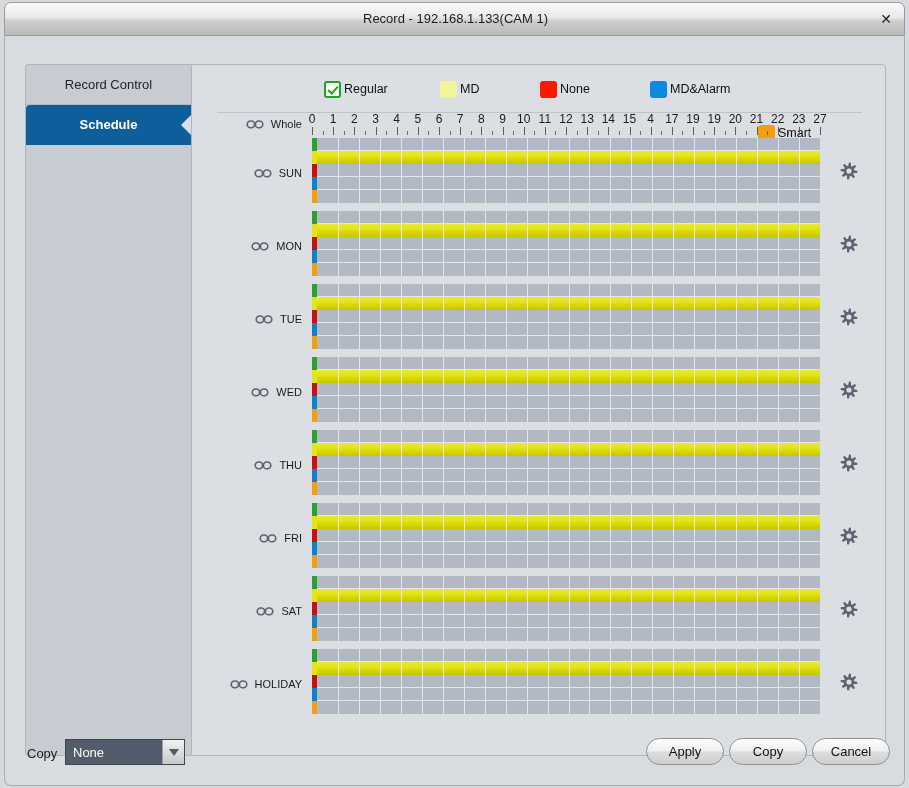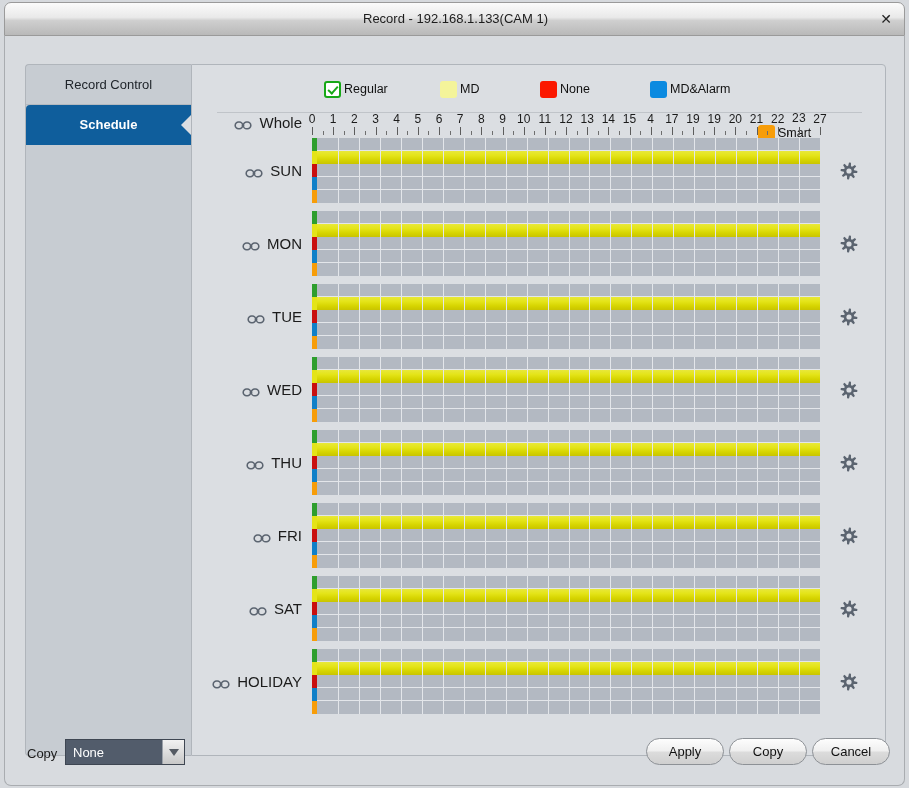--- a/index.html
+++ b/index.html
@@ -169,22 +169,22 @@
     position: absolute;
     top: 18px;
     width: 1px; height: 4px;
     background: #6e6e6e;
   }
 
   
   .row-label {
     position: absolute;
     left: 8px;
-    display: flex; align-items: center;
-    font-size: 15px; color: #1b1b1b;
+    display: flex; align-items: flex-end;
+    font-size: 11px; color: #1b1b1b;
     white-space: nowrap;
     height: 16px;
   }
   .chain-icon {
     width: 18px; height: 11px;
     margin-right: 7px;
     flex: none;
     cursor: pointer;
   }
   .row-label-text { user-select: none; }
@@ -396,21 +396,21 @@
             <div class="tick-minor" style="left: 412.75px;"></div>
             <div class="tick-label" style="left: 423.333px;">20</div>
             <div class="tick-major" style="left: 423.333px;"></div>
             <div class="tick-minor" style="left: 433.917px;"></div>
             <div class="tick-label" style="left: 444.5px;">21</div>
             <div class="tick-major" style="left: 444.5px;"></div>
             <div class="tick-minor" style="left: 455.083px;"></div>
             <div class="tick-label" style="left: 465.667px;">22</div>
             <div class="tick-major" style="left: 465.667px;"></div>
             <div class="tick-minor" style="left: 476.25px;"></div>
-            <div class="tick-label" style="left: 486.833px; font-family: Liberation Mono, monospace;">23</div>
+            <div class="tick-label" style="left: 486.833px;">23</div>
             <div class="tick-major" style="left: 486.833px;"></div>
             <div class="tick-minor" style="left: 497.417px;"></div>
             <div class="tick-label" style="left: 508px;">27</div>
             <div class="tick-major" style="left: 508px;"></div>
           </div>
       <div class="row-label" style="top: 1px; left: auto; right: 585px;">
             <span class="chain-icon"><svg viewBox="0 0 24 14" width="18" height="11">
                 <g fill="none" stroke="#5b6470" stroke-width="2.1">
                   <rect x="1.6" y="2.4" width="10" height="9" rx="4.5"></rect>
                   <rect x="12.4" y="2.4" width="10" height="9" rx="4.5"></rect>

